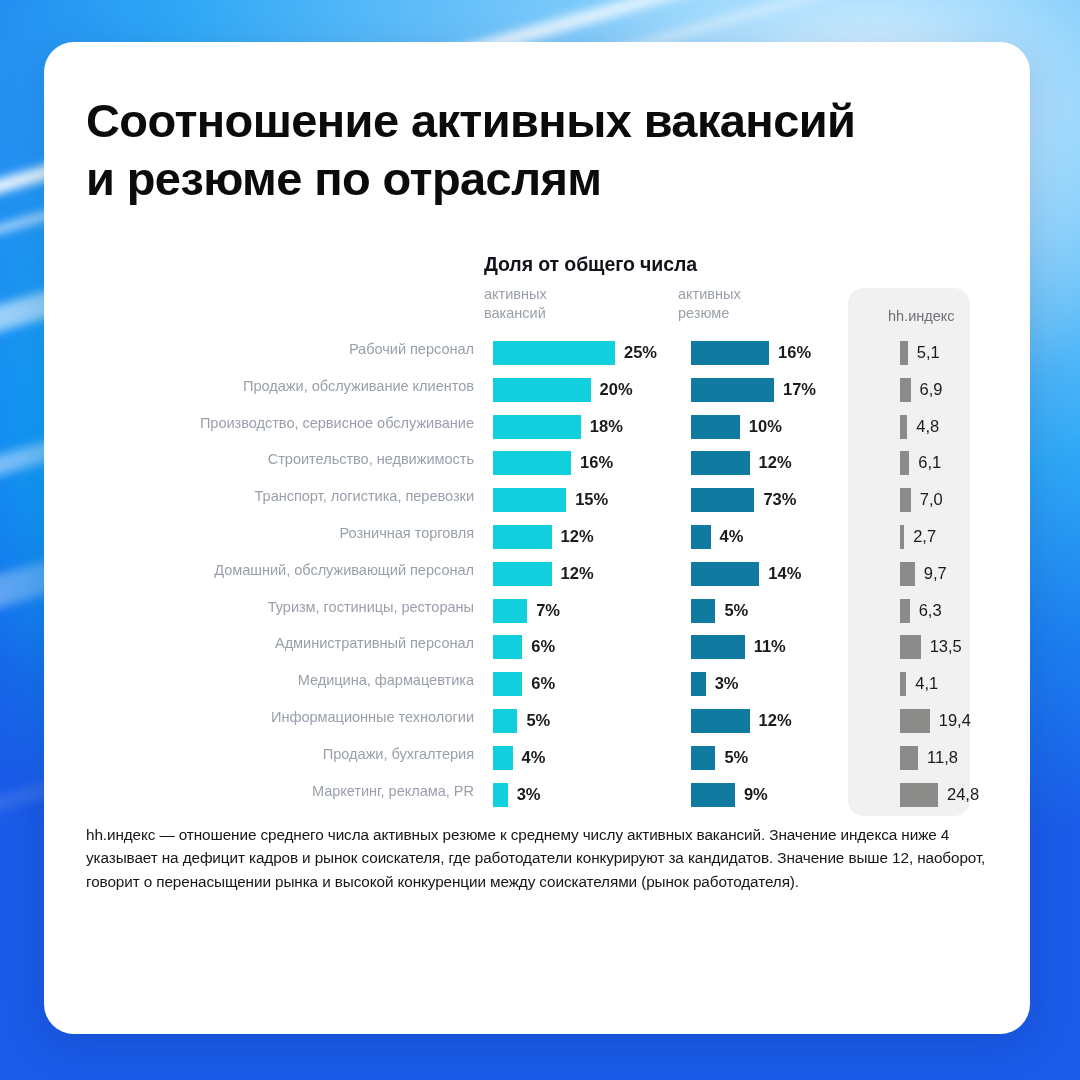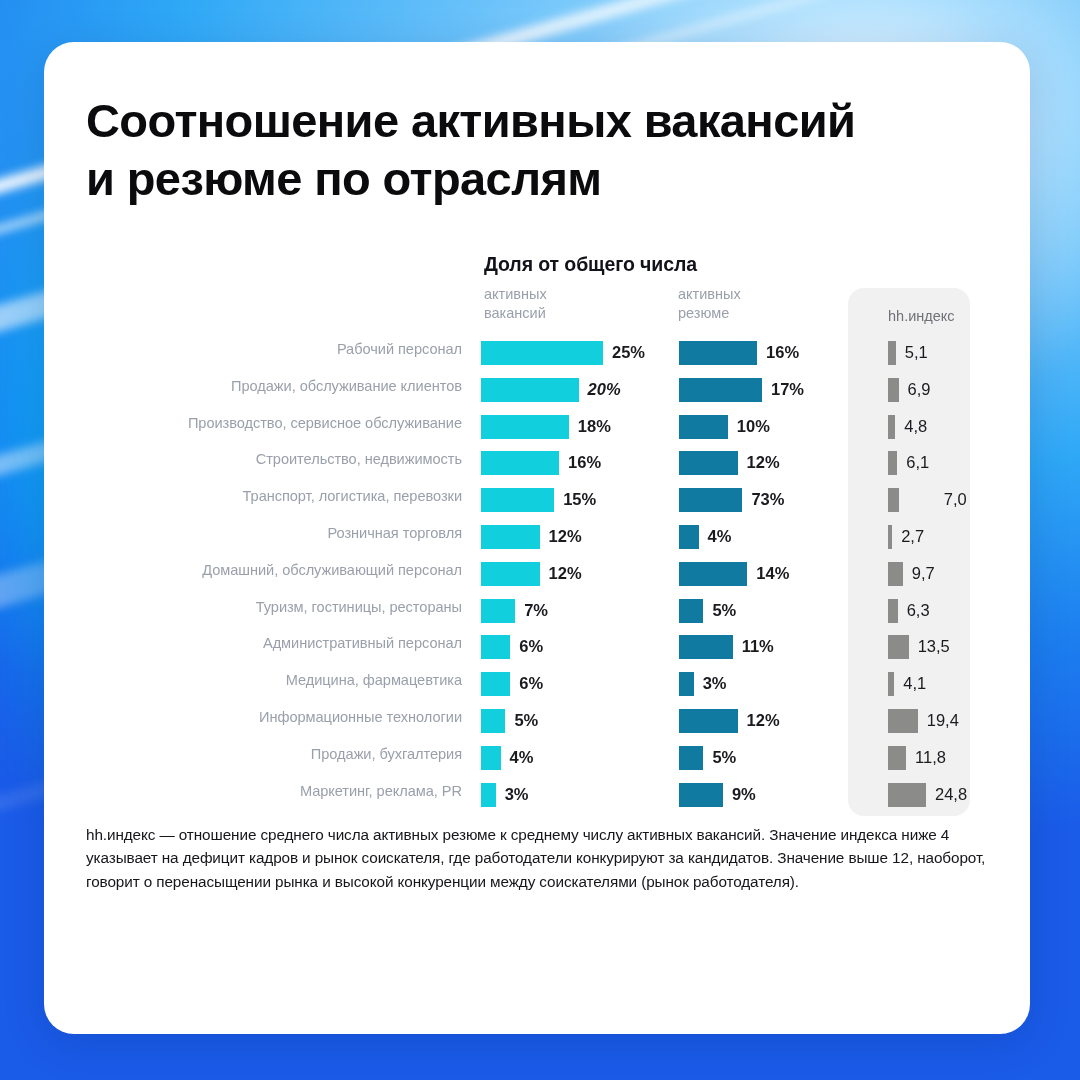--- a/index.html
+++ b/index.html
@@ -78,21 +78,21 @@
   #index-panel {
     position:absolute; left:804px; top:246px; width:122px; height:528px;
     background:#F1F1F1; border-radius:16px;
   }
   #index-head {
     position:absolute; left:844px; top:266px;
     font-size:14.5px; color:#6F7177; font-weight:400;
   }
 
   
-  #rows { position:absolute; left:0; top:295px; width:986px; }
+  #rows { position:absolute; left:12px; top:295px; width:986px; }
   .row {
     position:relative; height:36.8px;
   }
   .cat-label {
     position:absolute; right:568px; top:4px;
     font-size:14.6px; color:#9AA0AB; white-space:nowrap;
     text-align:right; letter-spacing:-.05px;
   }
   .bar-wrap { position:absolute; top:4px; height:24px; }
   .bar {
@@ -176,21 +176,21 @@
         </div>
         <div class="idx-wrap">
           <div class="idx-bar" style="width: 7.81452px; background: rgb(139, 139, 137);"></div>
           <div class="idx-val" style="left: 16.8145px;">5,1</div>
         </div>
       </div>
       <div class="row">
         <div class="cat-label">Продажи, обслуживание клиентов</div>
         <div class="bar-wrap w-vac">
           <div class="bar bar-vac" style="width: 97.6px; background: rgb(17, 207, 221);"></div>
-          <div class="bar-val" style="left: 106.6px; font-style: italic;">20%</div>
+          <div class="bar-val" style="left: 106.6px;">20%</div>
         </div>
         <div class="bar-wrap w-res">
           <div class="bar bar-res" style="width: 82.96px; background: rgb(16, 122, 160);"></div>
           <div class="bar-val" style="left: 91.96px;">17%</div>
         </div>
         <div class="idx-wrap">
           <div class="idx-bar" style="width: 10.5726px; background: rgb(139, 139, 137);"></div>
           <div class="idx-val" style="left: 19.5726px;">6,9</div>
         </div>
       </div>
@@ -229,21 +229,21 @@
         <div class="bar-wrap w-vac">
           <div class="bar bar-vac" style="width: 73.2px; background: rgb(17, 207, 221);"></div>
           <div class="bar-val" style="left: 82.2px; text-align: right;">15%</div>
         </div>
         <div class="bar-wrap w-res">
           <div class="bar bar-res" style="width: 63.44px; background: rgb(16, 122, 160);"></div>
           <div class="bar-val" style="left: 72.44px;">73%</div>
         </div>
         <div class="idx-wrap">
           <div class="idx-bar" style="width: 10.7258px; background: rgb(139, 139, 137);"></div>
-          <div class="idx-val" style="left: 19.7258px; margin-left: 36px;">7,0</div>
+          <div class="idx-val" style="left: 19.7258px;">7,0</div>
         </div>
       </div>
       <div class="row">
         <div class="cat-label">Розничная торговля</div>
         <div class="bar-wrap w-vac">
           <div class="bar bar-vac" style="width: 58.56px; background: rgb(17, 207, 221);"></div>
           <div class="bar-val" style="left: 67.56px;">12%</div>
         </div>
         <div class="bar-wrap w-res">
           <div class="bar bar-res" style="width: 19.52px; background: rgb(16, 122, 160);"></div>

